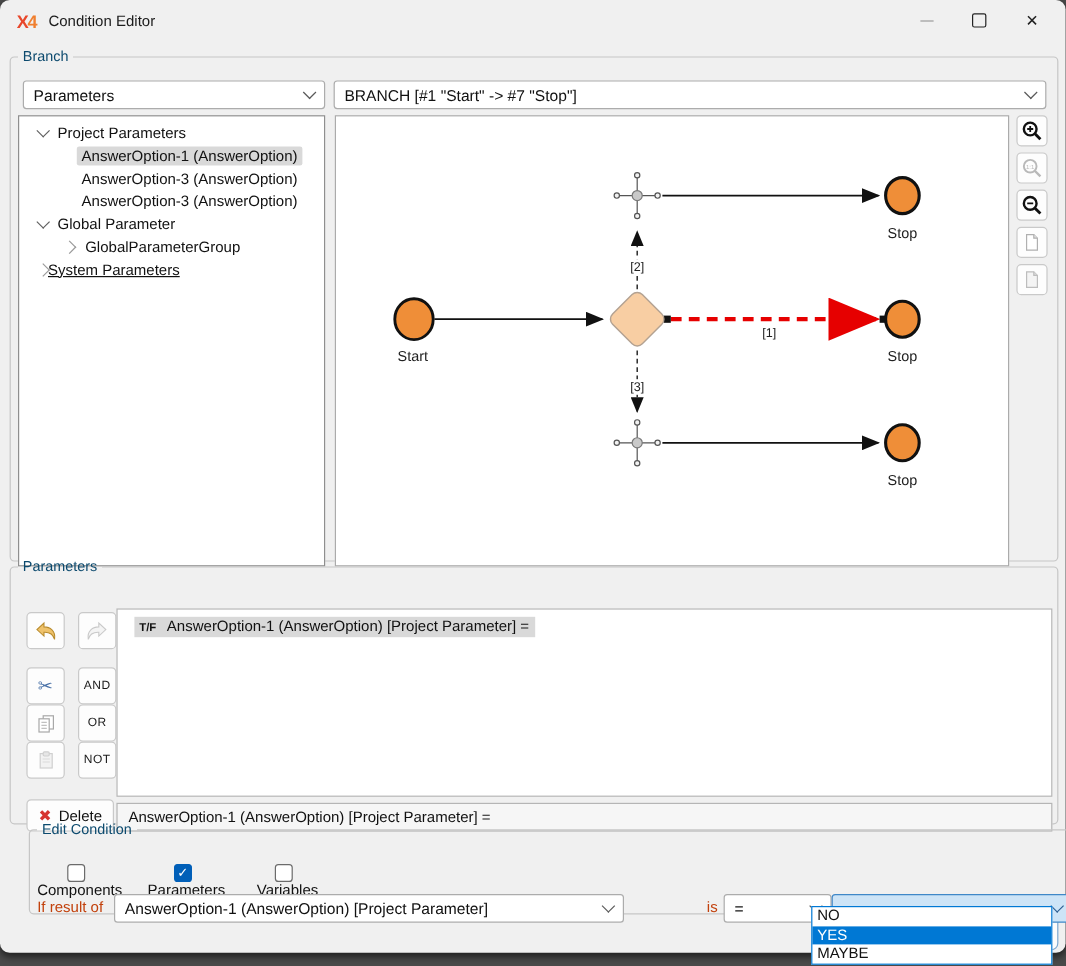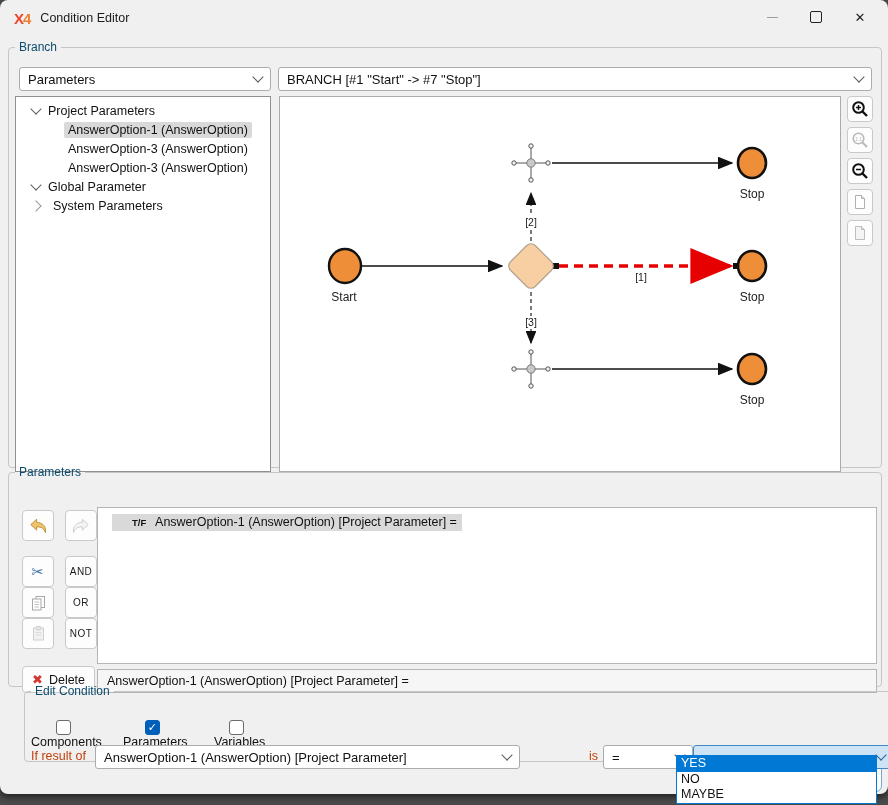--- a/index.html
+++ b/index.html
@@ -37,21 +37,21 @@
   
   .ztb-btn{position:absolute;width:26px;height:26px;background:#fdfdfd;border:1px solid #c9c9c9;
     border-radius:4px;display:flex;align-items:center;justify-content:center;box-sizing:border-box;}
   
   .tool-btn{position:absolute;width:32px;height:31px;background:#fdfdfd;border:1px solid #c9c9c9;
     border-radius:4px;display:flex;align-items:center;justify-content:center;box-sizing:border-box;
     font-size:10px;color:#1a1a1a;letter-spacing:.4px;}
   .cut-glyph{font-size:15px;color:#4a72a8;}
   .cond-list{position:absolute;background:#fff;border:1px solid #b5b5b5;box-sizing:border-box;
     font-size:12.5px;color:#111;padding:6px 0 0 14px;}
-  .cond-item{display:inline-block;background:#d9d9d9;padding:1px 5px 2px 20px;}
+  .cond-item{display:inline-block;background:#d9d9d9;padding:1px 5px 2px 4px;}
   .cond-item .tf{font-size:9.5px;font-weight:bold;margin-right:6px;}
   .result-field{position:absolute;background:#f6f6f6;border:1px solid #b5b5b5;box-sizing:border-box;
     font-size:12.5px;color:#111;display:flex;align-items:center;padding-left:9px;}
   .delete-btn{position:absolute;height:27px;background:#fdfdfd;border:1px solid #c9c9c9;border-radius:4px;
     display:flex;align-items:center;justify-content:center;font-size:12.5px;color:#111;box-sizing:border-box;padding:0 9px;}
   .delete-btn .x{color:#d6352f;font-size:13px;margin-right:6px;font-weight:bold;}
   
   .cbrow{position:absolute;display:flex;align-items:center;font-size:12.5px;color:#111;flex-direction:column;}
   .cb{width:15px;height:15px;border:1px solid #6b6b6b;border-radius:3px;background:#fff;box-sizing:border-box;
     margin-right:6px;flex:none;display:flex;align-items:center;justify-content:center;}
@@ -117,23 +117,28 @@
       <div class="trow">
         <span style="width:52px;"></span>
           <span>AnswerOption-3 (AnswerOption)</span>
       </div>
       <div class="trow">
         <span style="width:16px;"></span>
           <span class="tchev open"></span>
         <span style="margin-left:8px;">Global Parameter</span>
       </div>
       <div class="trow">
+        <span style="width:38px;"></span>
+          <span class="tchev closed"></span>
+        <span style="margin-left:9px;">GlobalParameterGroup</span>
+      </div>
+      <div class="trow">
         <span style="width:16px;"></span>
           <span class="tchev closed"></span>
-        <span style="margin-left:13px;">System Parameters</span>
+        <span style="margin-left:0;text-decoration:underline;">System Parameters</span>
       </div>
     </div>
 
     <div class="diagram-panel" style="left:270px;top:42px;width:562px;height:376px;">
       <svg width="560" height="374" viewBox="0 0 560 374">
         <defs>
           <marker id="arrB" markerWidth="11" markerHeight="9" refX="10" refY="4.5" orient="auto">
             <path d="M0,0 L11,4.5 L0,9 Z" fill="#111"></path>
           </marker>
           <marker id="arrR" markerWidth="12" markerHeight="10" refX="11" refY="5" orient="auto">
@@ -330,16 +335,16 @@
       <span class="val"></span>
         <span class="chev"></span>
     </div>
   </fieldset>
 
   <div class="hidden-ok" style="left:804px;top:762px;"></div>
 
 </div>
 
 <div class="value-list" style="left:676px;top:755px;width:201px;">
+  <div class="vrow">NO</div>
   <div class="vrow sel">YES</div>
-  <div class="vrow">NO</div>
   <div class="vrow">MAYBE</div>
 </div>
 
 </body></html>

